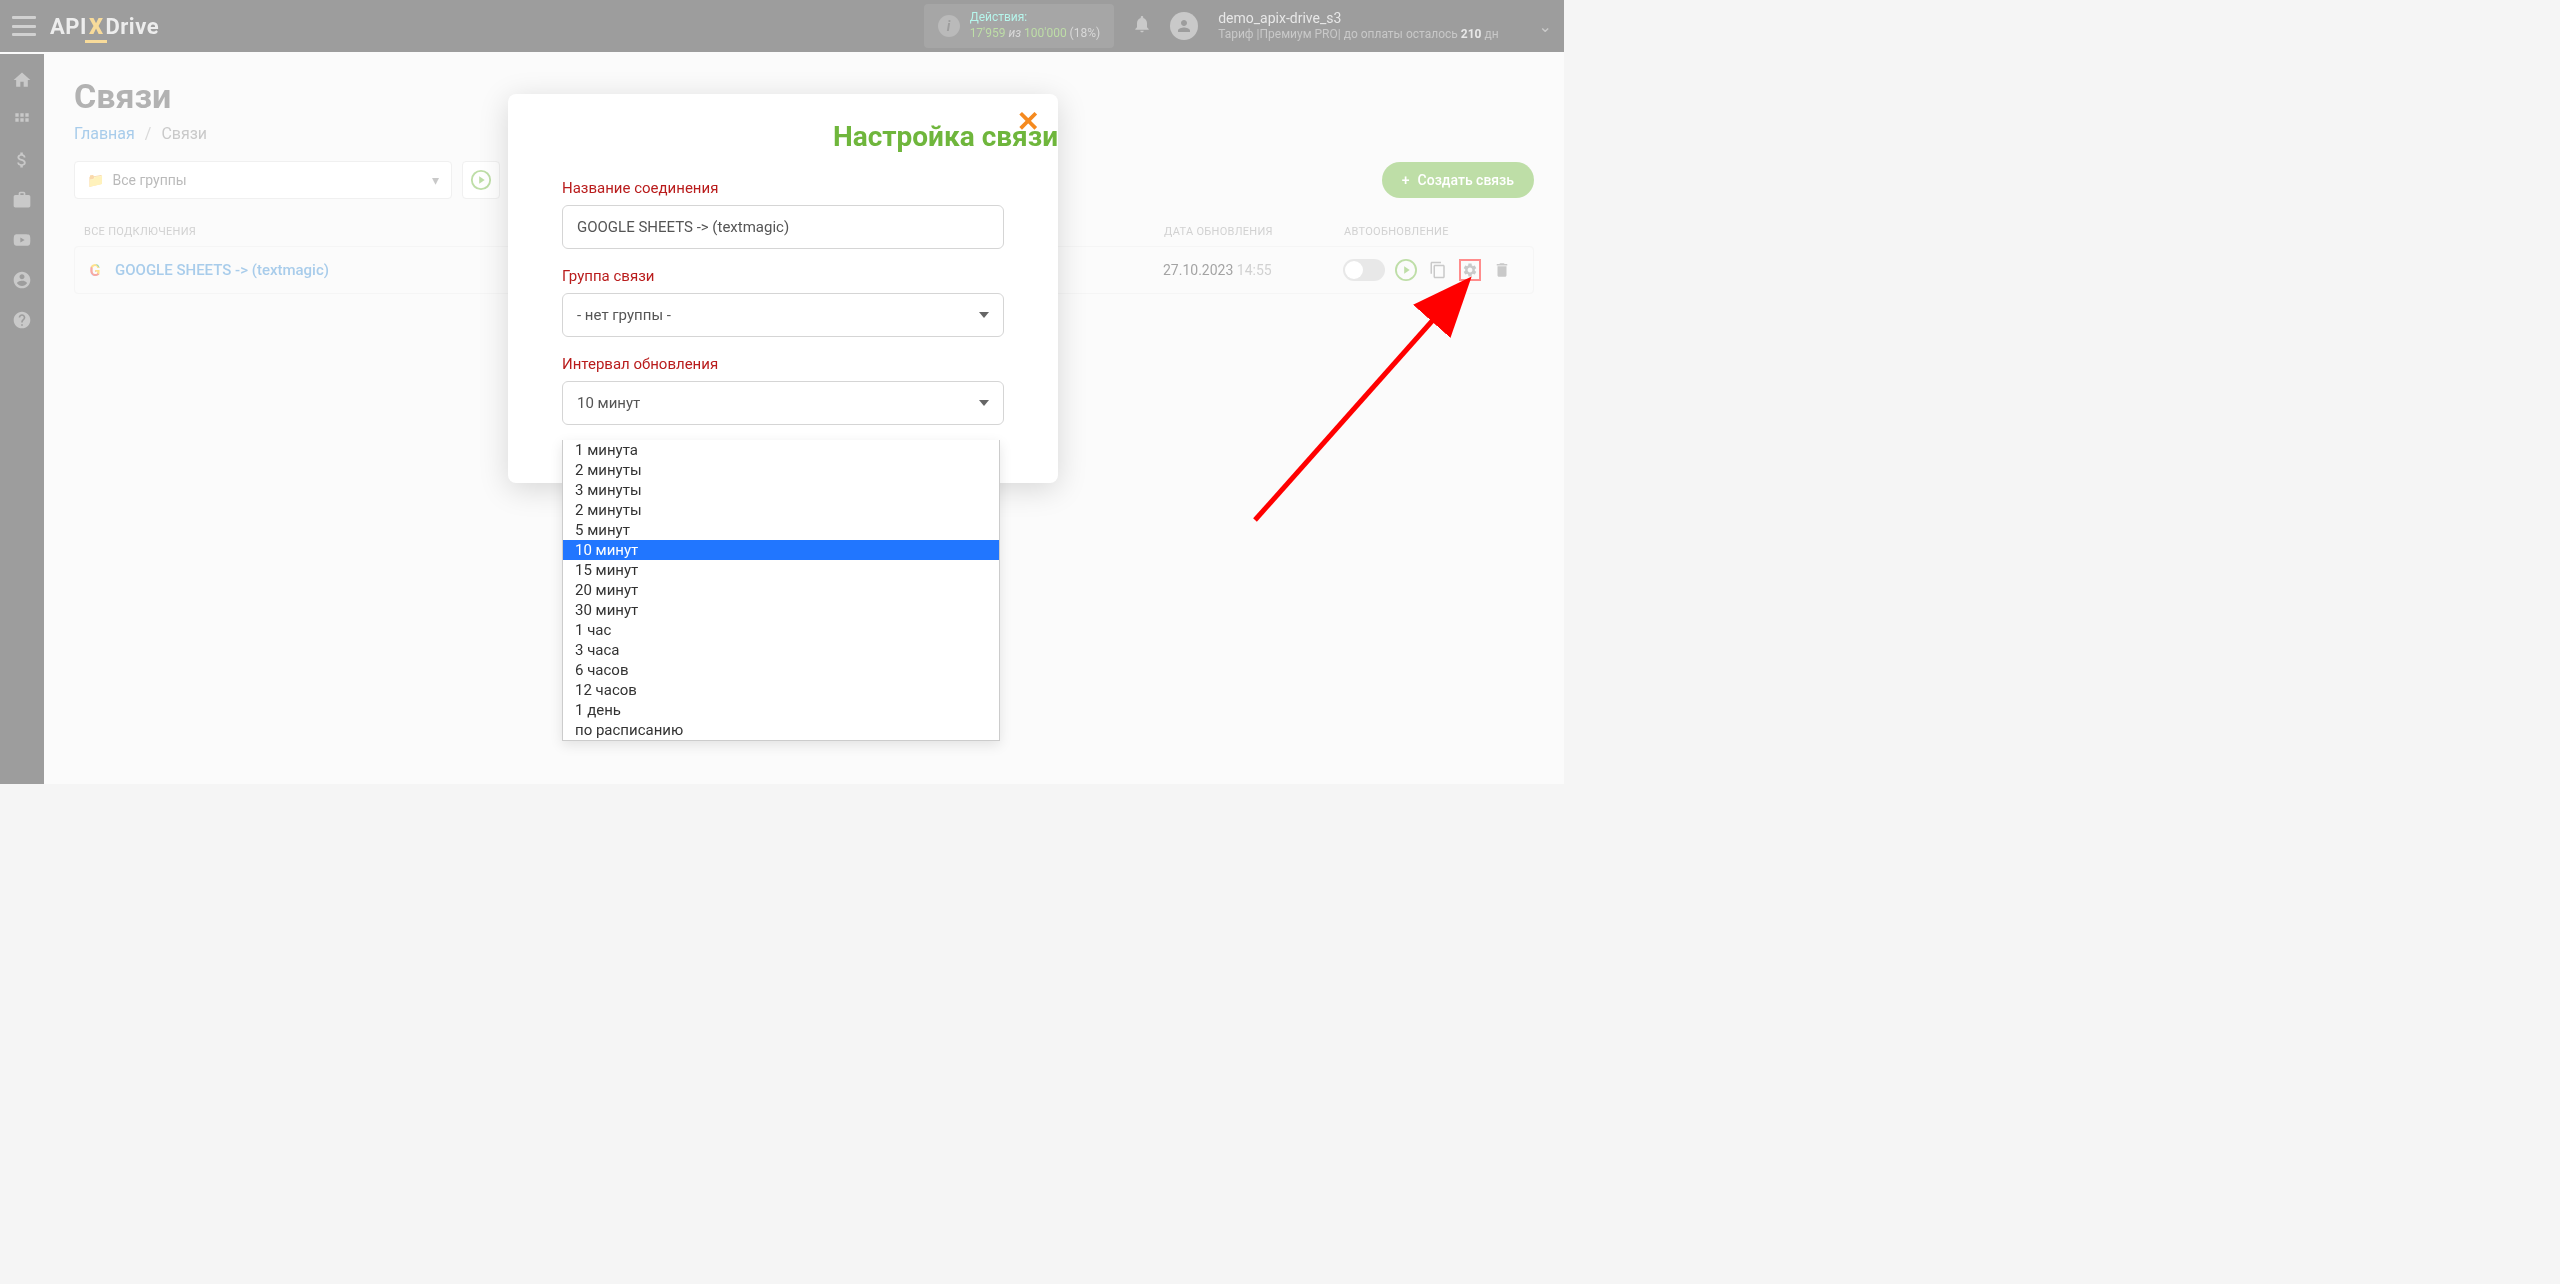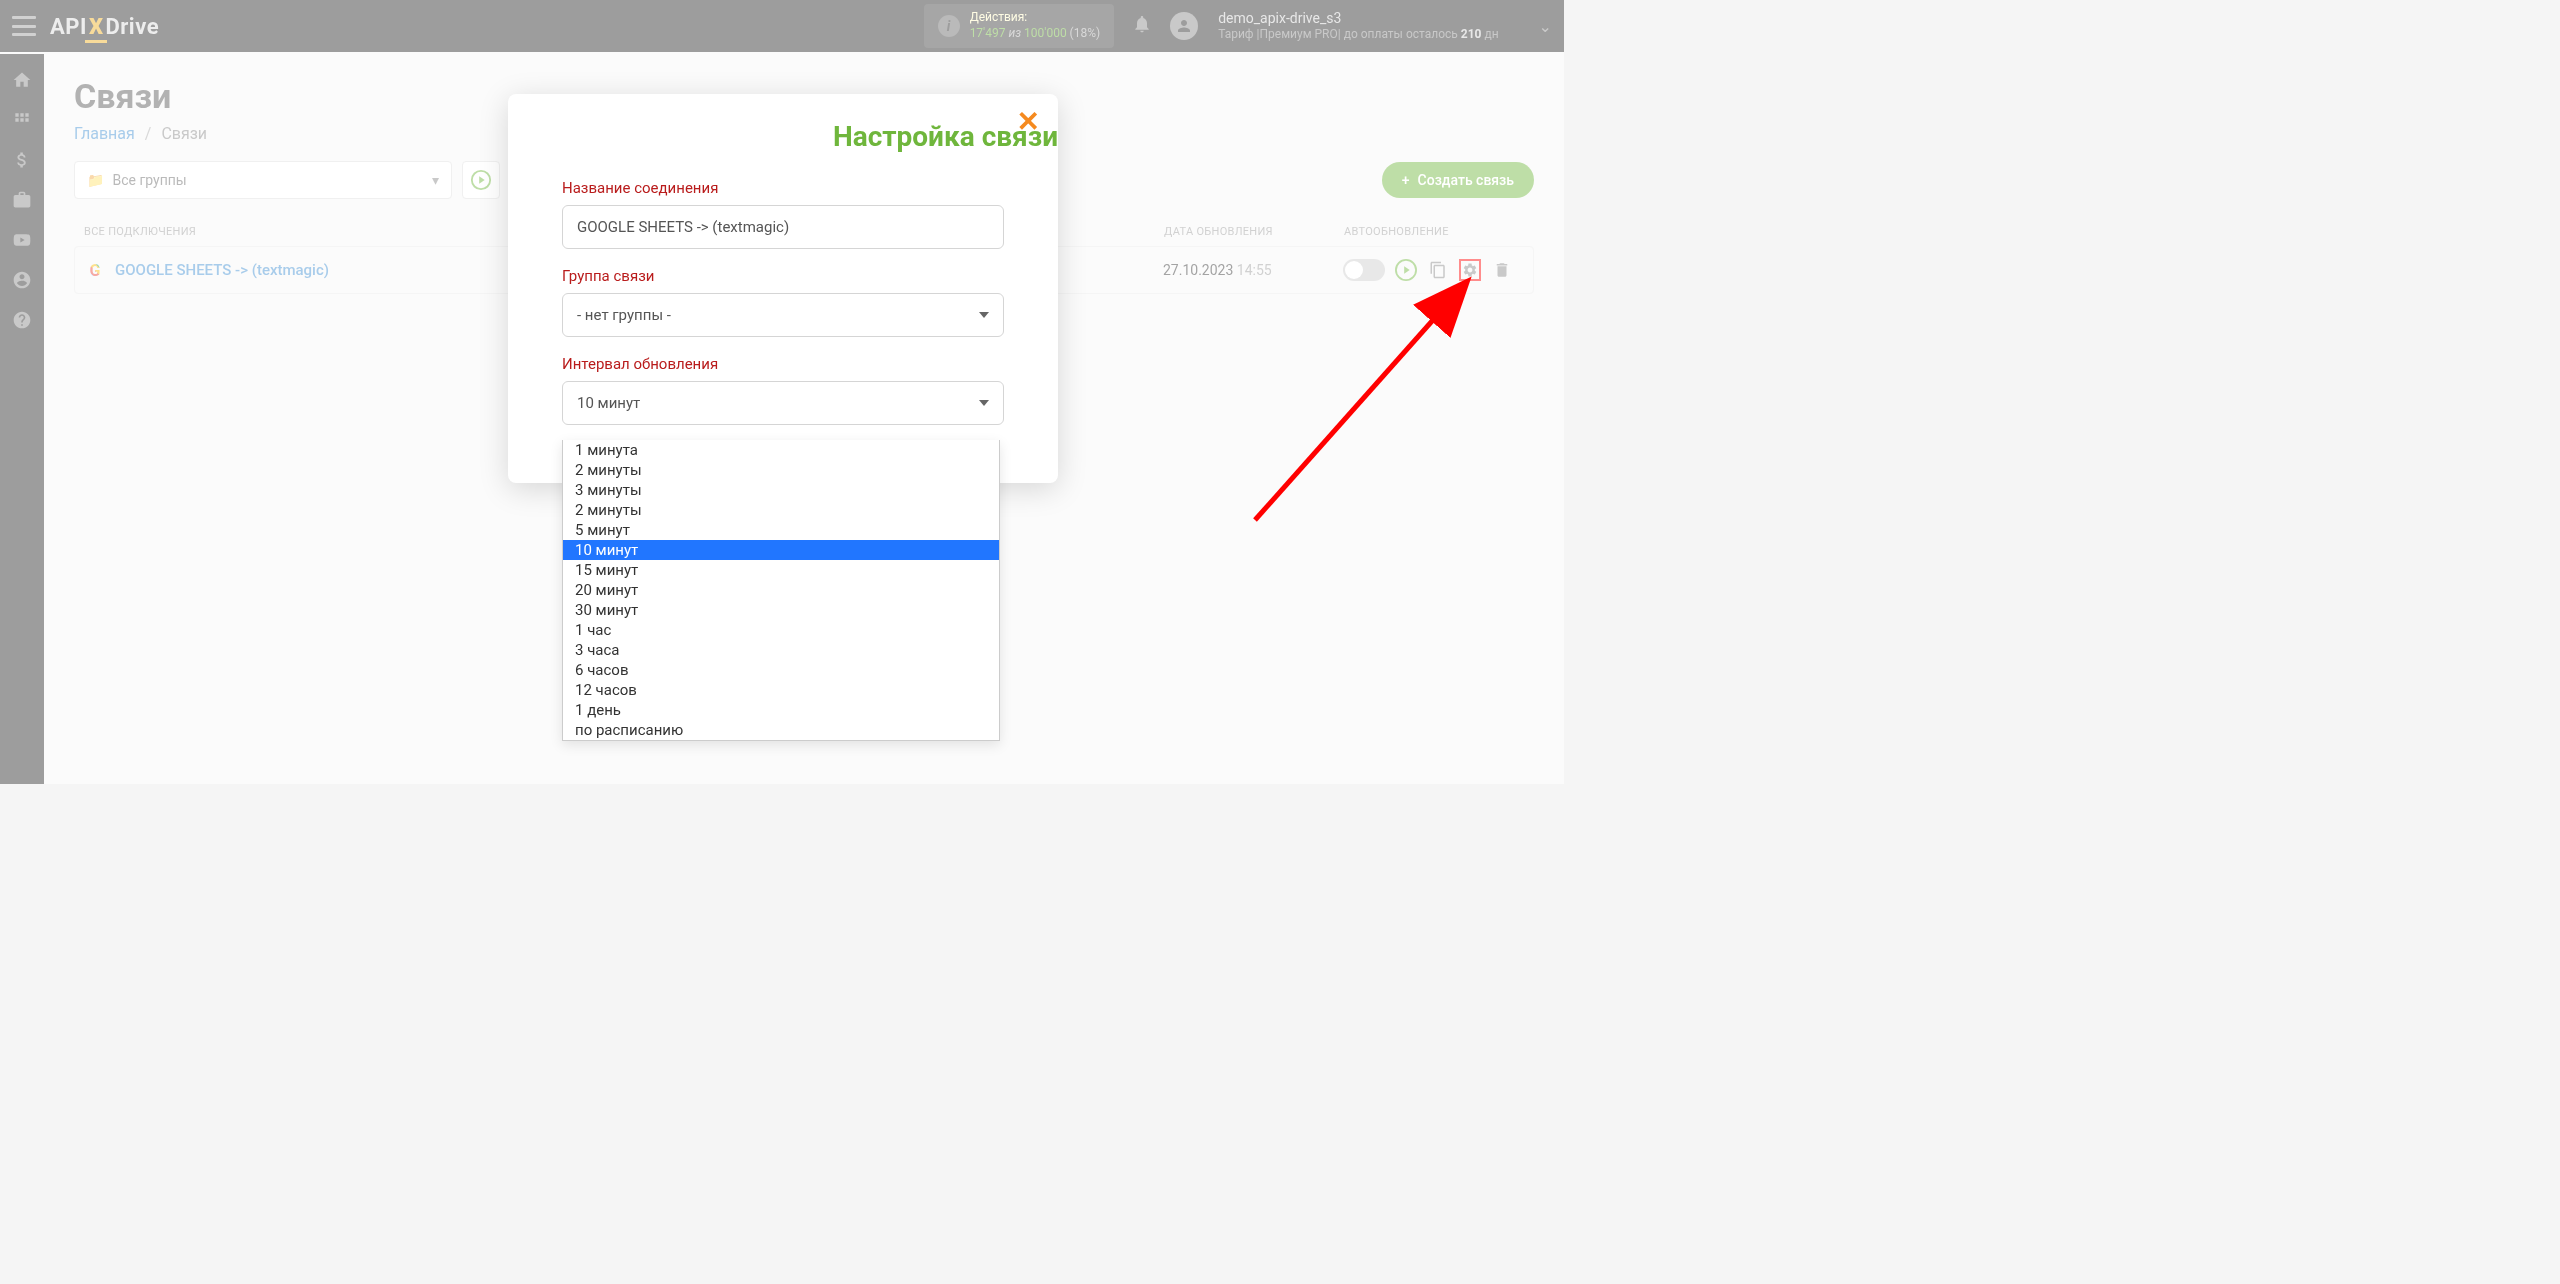--- a/index.html
+++ b/index.html
@@ -11,21 +11,21 @@
 .hamburger span { height: 3px; background: #999; border-radius: 1px; }
 .logo { display: flex; align-items: center; color: #e0e0e0; font-weight: 700; font-size: 22px; letter-spacing: 0.5px; }
 .logo .api { color: #d8d8d8; }
 .logo .x { color: #f0b020; position: relative; padding: 0 2px; font-weight: 900; }
 .logo .x::after { content: ''; position: absolute; bottom: -4px; left: -2px; right: -2px; height: 3px; background: #f0b020; }
 .logo .drive { color: #d8d8d8; }
 .header-right { margin-left: auto; display: flex; align-items: center; gap: 18px; }
 .actions-box { background: #3a3a3a; border-radius: 4px; padding: 6px 14px; display: flex; align-items: center; gap: 10px; }
 .info-icon { width: 22px; height: 22px; border-radius: 50%; background: #666; color: #272727; display: flex; align-items: center; justify-content: center; font-weight: bold; font-style: italic; font-size: 14px; }
 .actions-text { display: flex; flex-direction: column; font-size: 12px; line-height: 1.3; }
-.actions-label { color: #fef9c3; }
+.actions-label { color: #5eead4; }
 .actions-numbers { color: #aaa; }
 .actions-numbers .used { color: #6fb63c; }
 .actions-numbers .of-word { font-style: italic; }
 .bell-icon svg { fill: #888; }
 .user-block { display: flex; align-items: center; gap: 20px; }
 .avatar-icon { width: 28px; height: 28px; border-radius: 50%; background: #888; display: flex; align-items: center; justify-content: center; }
 .user-text { display: flex; flex-direction: column; font-size: 12px; line-height: 1.3; color: #ccc; }
 .user-name { font-size: 14px; }
 .tariff-line { color: #888; font-size: 12px; }
 .tariff-line b { color: #ccc; }
@@ -105,21 +105,21 @@
       <span class="api">API</span>
       <span class="x">X</span>
       <span class="drive">Drive</span>
     </div>
   <div class="header-right">
     <div class="actions-box">
       <div class="info-icon">i</div>
       <div class="actions-text">
         <span class="actions-label">Действия:</span>
         <span class="actions-numbers">
-          <span class="used">17'497</span>
+          <span class="used">17'959</span>
           <span class="of-word">из</span>
           <span class="used">100'000</span>
           <span>(18%)</span>
         </span>
       </div>
     </div>
     <div class="bell-icon">
       <svg width="20" height="20" viewBox="0 0 24 24">
           <path d="M12 22c1.1 0 2-.9 2-2h-4c0 1.1.9 2 2 2zm6-6v-5c0-3.07-1.64-5.64-4.5-6.32V4c0-.83-.67-1.5-1.5-1.5s-1.5.67-1.5 1.5v.68C7.63 5.36 6 7.92 6 11v5l-2 2v1h16v-1l-2-2z"></path>
         </svg>

